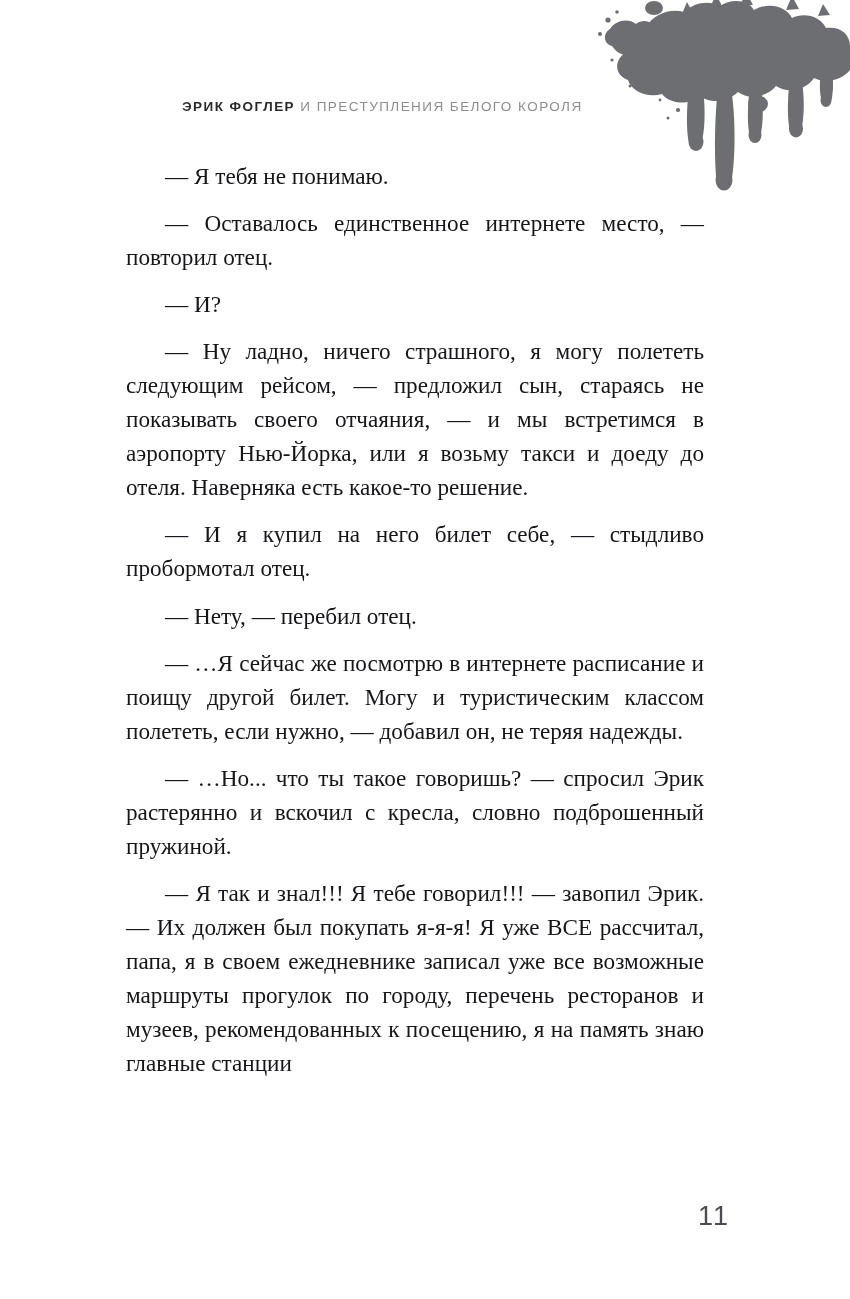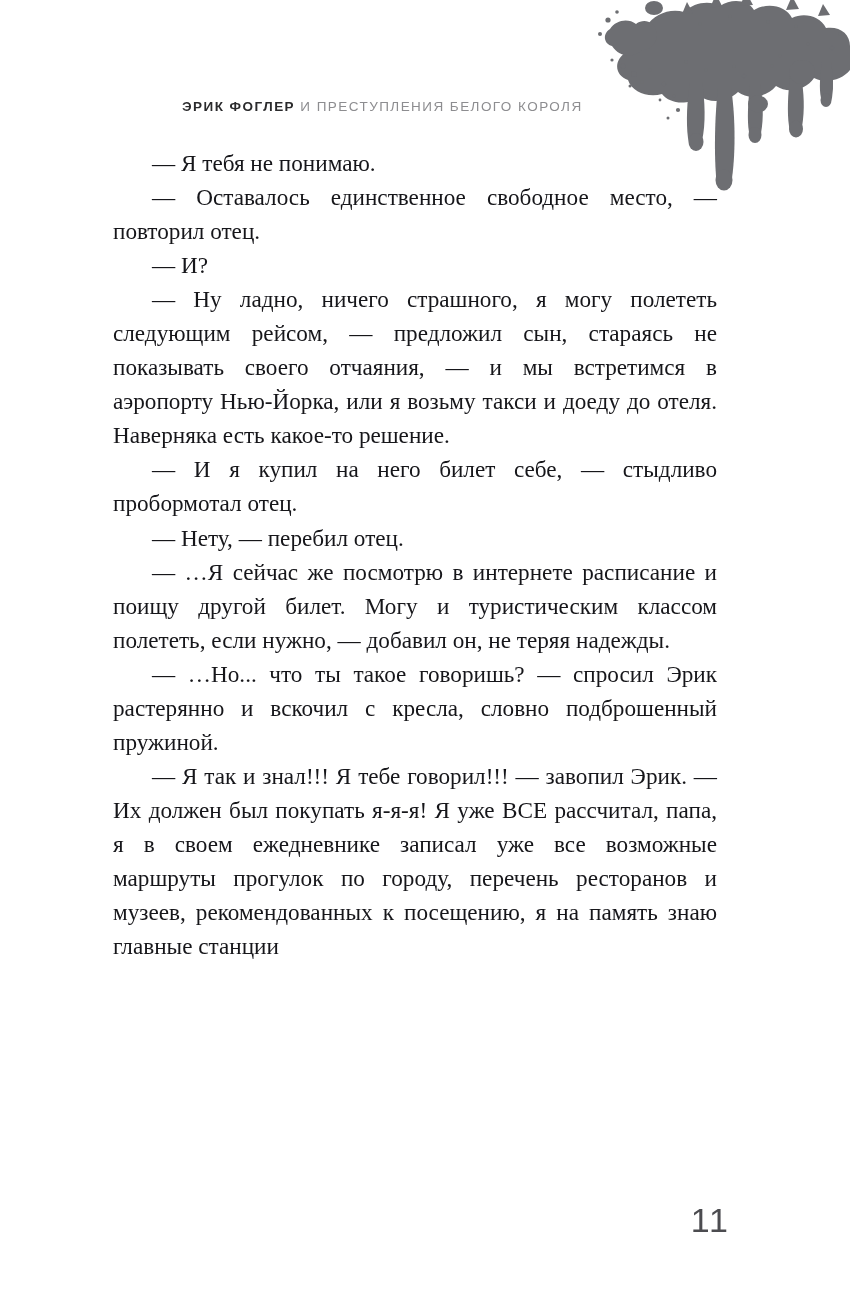--- a/index.html
+++ b/index.html
@@ -60,35 +60,35 @@
     width: 604px;
     color: #16161a;
     font-size: 23.2px;
     line-height: 34.05px;
     text-align: justify;
     text-justify: inter-word;
     -webkit-hyphens: none;
     hyphens: none;
   }
   .text-block p {
-    margin: 0;
+    margin: 13px;
     text-indent: 39px;
   }
   
   .text-block p:last-child {
     text-align: justify;
   }
 
   
   .folio {
     position: absolute;
     right: 120px;
     top: 1203px;
     font-family: "Liberation Sans", "DejaVu Sans", sans-serif;
-    font-size: 34px;
+    font-size: 27px;
     font-weight: 300;
     color: #4c4c50;
     letter-spacing: 2px;
     line-height: 1;
   }
 </style>
 </head>
 <body>
 
 <div class="page">
@@ -167,21 +167,21 @@
       </g>
     </svg>
   </div>
 
   <div class="running-head">
     <span class="rh-strong">ЭРИК ФОГЛЕР</span><span class="rh-rest"> И ПРЕСТУПЛЕНИЯ БЕЛОГО КОРОЛЯ</span>
   </div>
 
   <div class="text-block">
     <p>— Я тебя не понимаю.</p>
-    <p>— Оставалось единственное свободное место, — повторил отец.</p>
+    <p>— Оставалось единственное интернете место, — повторил отец.</p>
     <p>— И?</p>
     <p>— Ну ладно, ничего страшного, я могу полететь следующим рейсом, — предложил сын, стараясь не показывать своего отчаяния, — и мы встретимся в аэропорту Нью-Йорка, или я возьму такси и доеду до отеля. Наверняка есть какое-то решение.</p>
     <p>— И я купил на него билет себе, — стыдливо пробормотал отец.</p>
     <p>— Нету, — перебил отец.</p>
     <p>— …Я сейчас же посмотрю в интернете расписание и поищу другой билет. Могу и туристическим классом полететь, если нужно, — добавил он, не теряя надежды.</p>
     <p>— …Но... что ты такое говоришь? — спросил Эрик растерянно и вскочил с кресла, словно подброшенный пружиной.</p>
     <p>— Я так и знал!!! Я тебе говорил!!! — завопил Эрик. — Их должен был покупать я-я-я! Я уже ВСЕ рассчитал, папа, я в своем ежедневнике записал уже все возможные маршруты прогулок по городу, перечень ресторанов и музеев, рекомендованных к посещению, я на память знаю главные станции</p>
   </div>
 
   <div class="folio">11</div>

